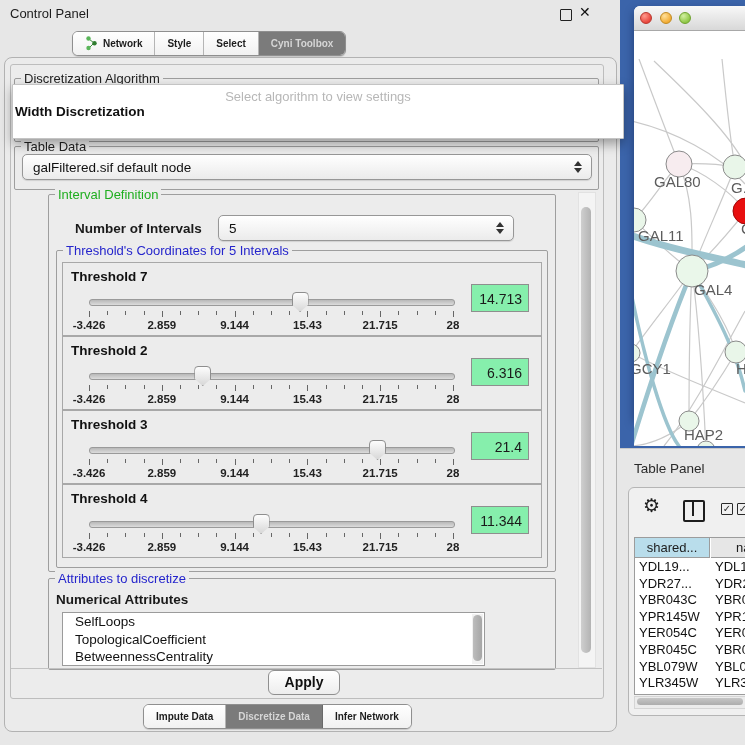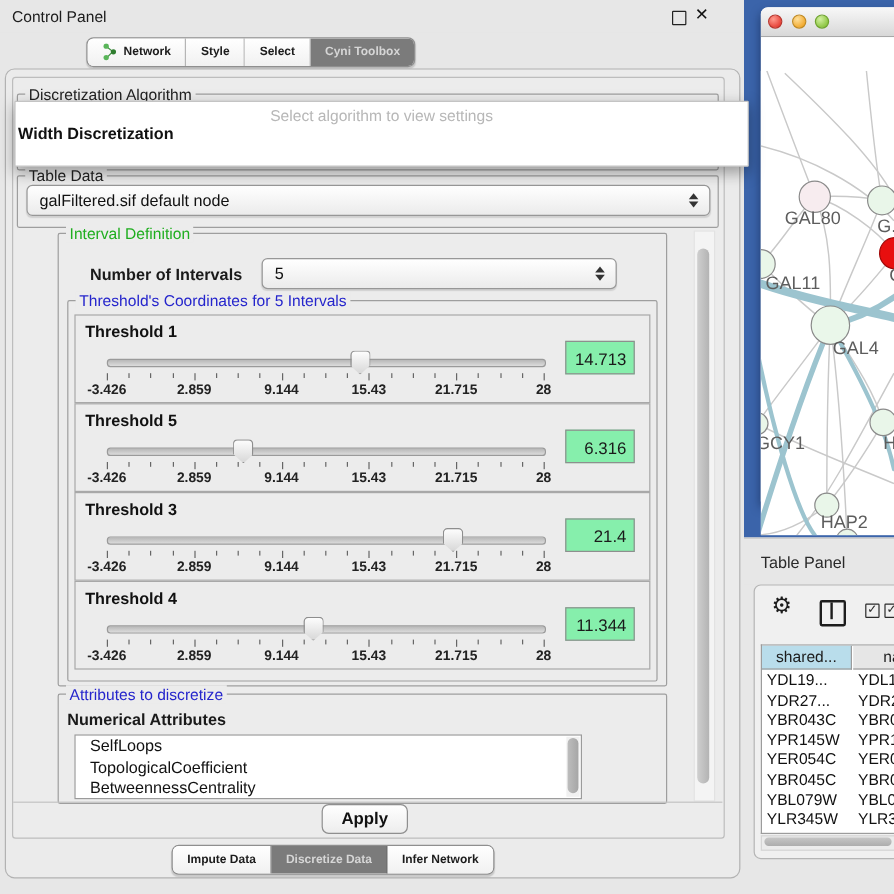--- a/index.html
+++ b/index.html
@@ -165,21 +165,21 @@
   <div class="combo" style="left:218px;top:215px;width:294px;height:24px;">
     <span class="val">5</span>
     <span class="spinner"></span>
   </div>
 
   <div class="group" style="left:56px;top:250px;width:490px;height:316px;">
     <span class="group-title gt-blue">Threshold's Coordinates for 5 Intervals</span>
   </div>
 
   <div class="thresh-panel" style="top:262px;">
-    <span class="th-label">Threshold 1</span>
+    <span class="th-label">Threshold 7</span>
     <div class="slider-zone">
         <div class="track"></div>
         <div class="tick major" style="left: 0px;"></div>
         <div class="tick minor" style="left: 18.2px;"></div>
         <div class="tick minor" style="left: 36.4px;"></div>
         <div class="tick minor" style="left: 54.6px;"></div>
         <div class="tick major" style="left: 72.8px;"></div>
         <div class="tick minor" style="left: 91px;"></div>
         <div class="tick minor" style="left: 109.2px;"></div>
         <div class="tick minor" style="left: 127.4px;"></div>
@@ -200,21 +200,21 @@
         <div class="ticklabel" style="left: 72.8px;">2.859</div>
         <div class="ticklabel" style="left: 145.6px;">9.144</div>
         <div class="ticklabel" style="left: 218.4px;">15.43</div>
         <div class="ticklabel" style="left: 291.2px;">21.715</div>
         <div class="ticklabel" style="left: 364px;">28</div>
         <div class="thumb" style="left: 202.6px;"></div>
       </div>
     <div class="val-box">14.713</div>
   </div>
   <div class="thresh-panel" style="top:336px;">
-    <span class="th-label">Threshold 5</span>
+    <span class="th-label">Threshold 2</span>
     <div class="slider-zone">
         <div class="track"></div>
         <div class="tick major" style="left: 0px;"></div>
         <div class="tick minor" style="left: 18.2px;"></div>
         <div class="tick minor" style="left: 36.4px;"></div>
         <div class="tick minor" style="left: 54.6px;"></div>
         <div class="tick major" style="left: 72.8px;"></div>
         <div class="tick minor" style="left: 91px;"></div>
         <div class="tick minor" style="left: 109.2px;"></div>
         <div class="tick minor" style="left: 127.4px;"></div>

